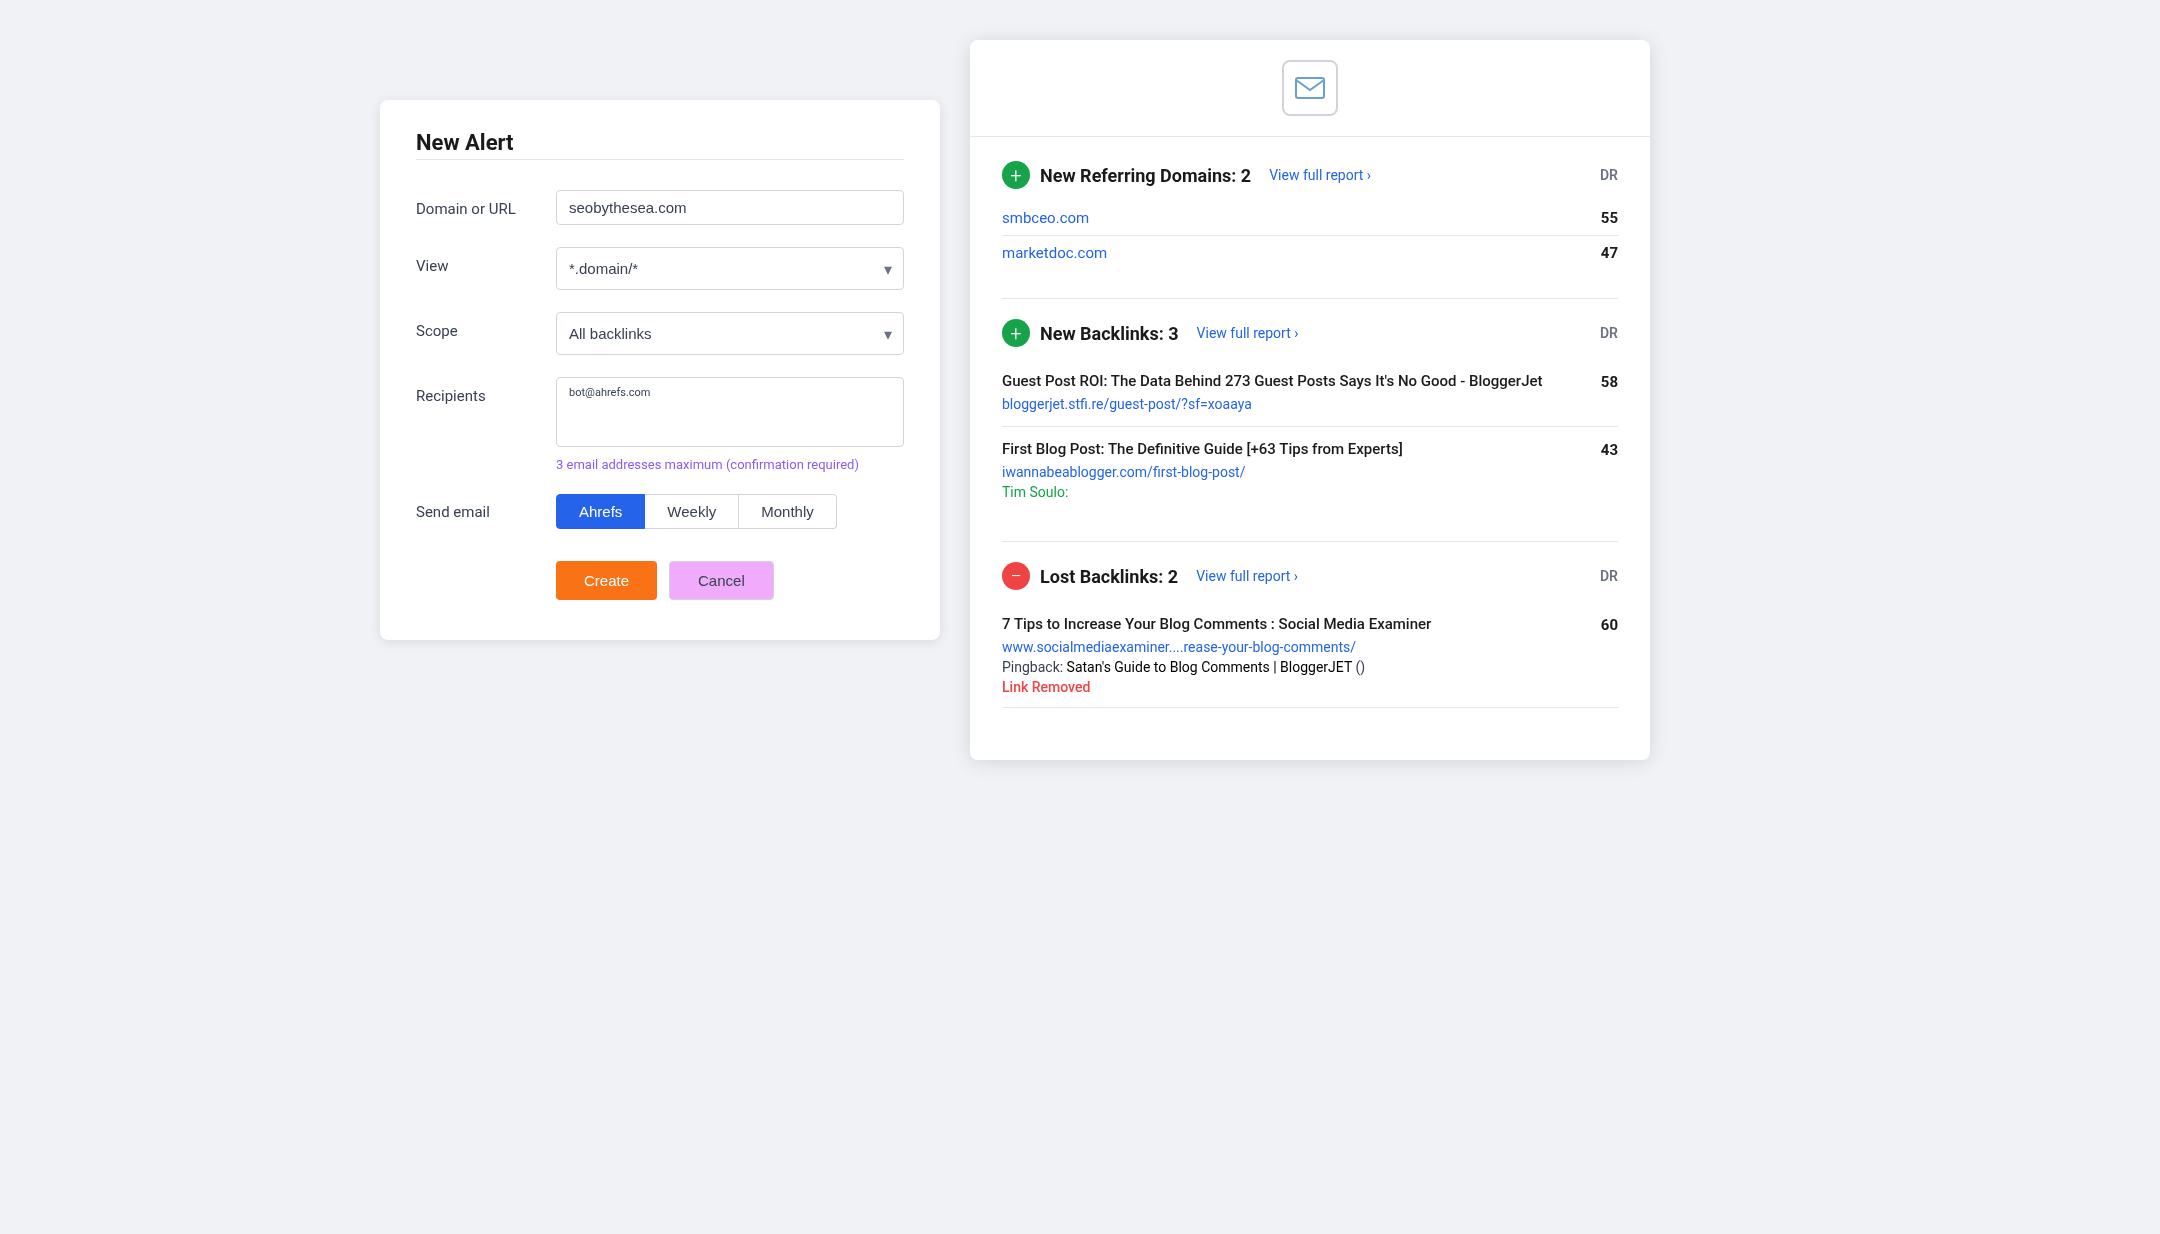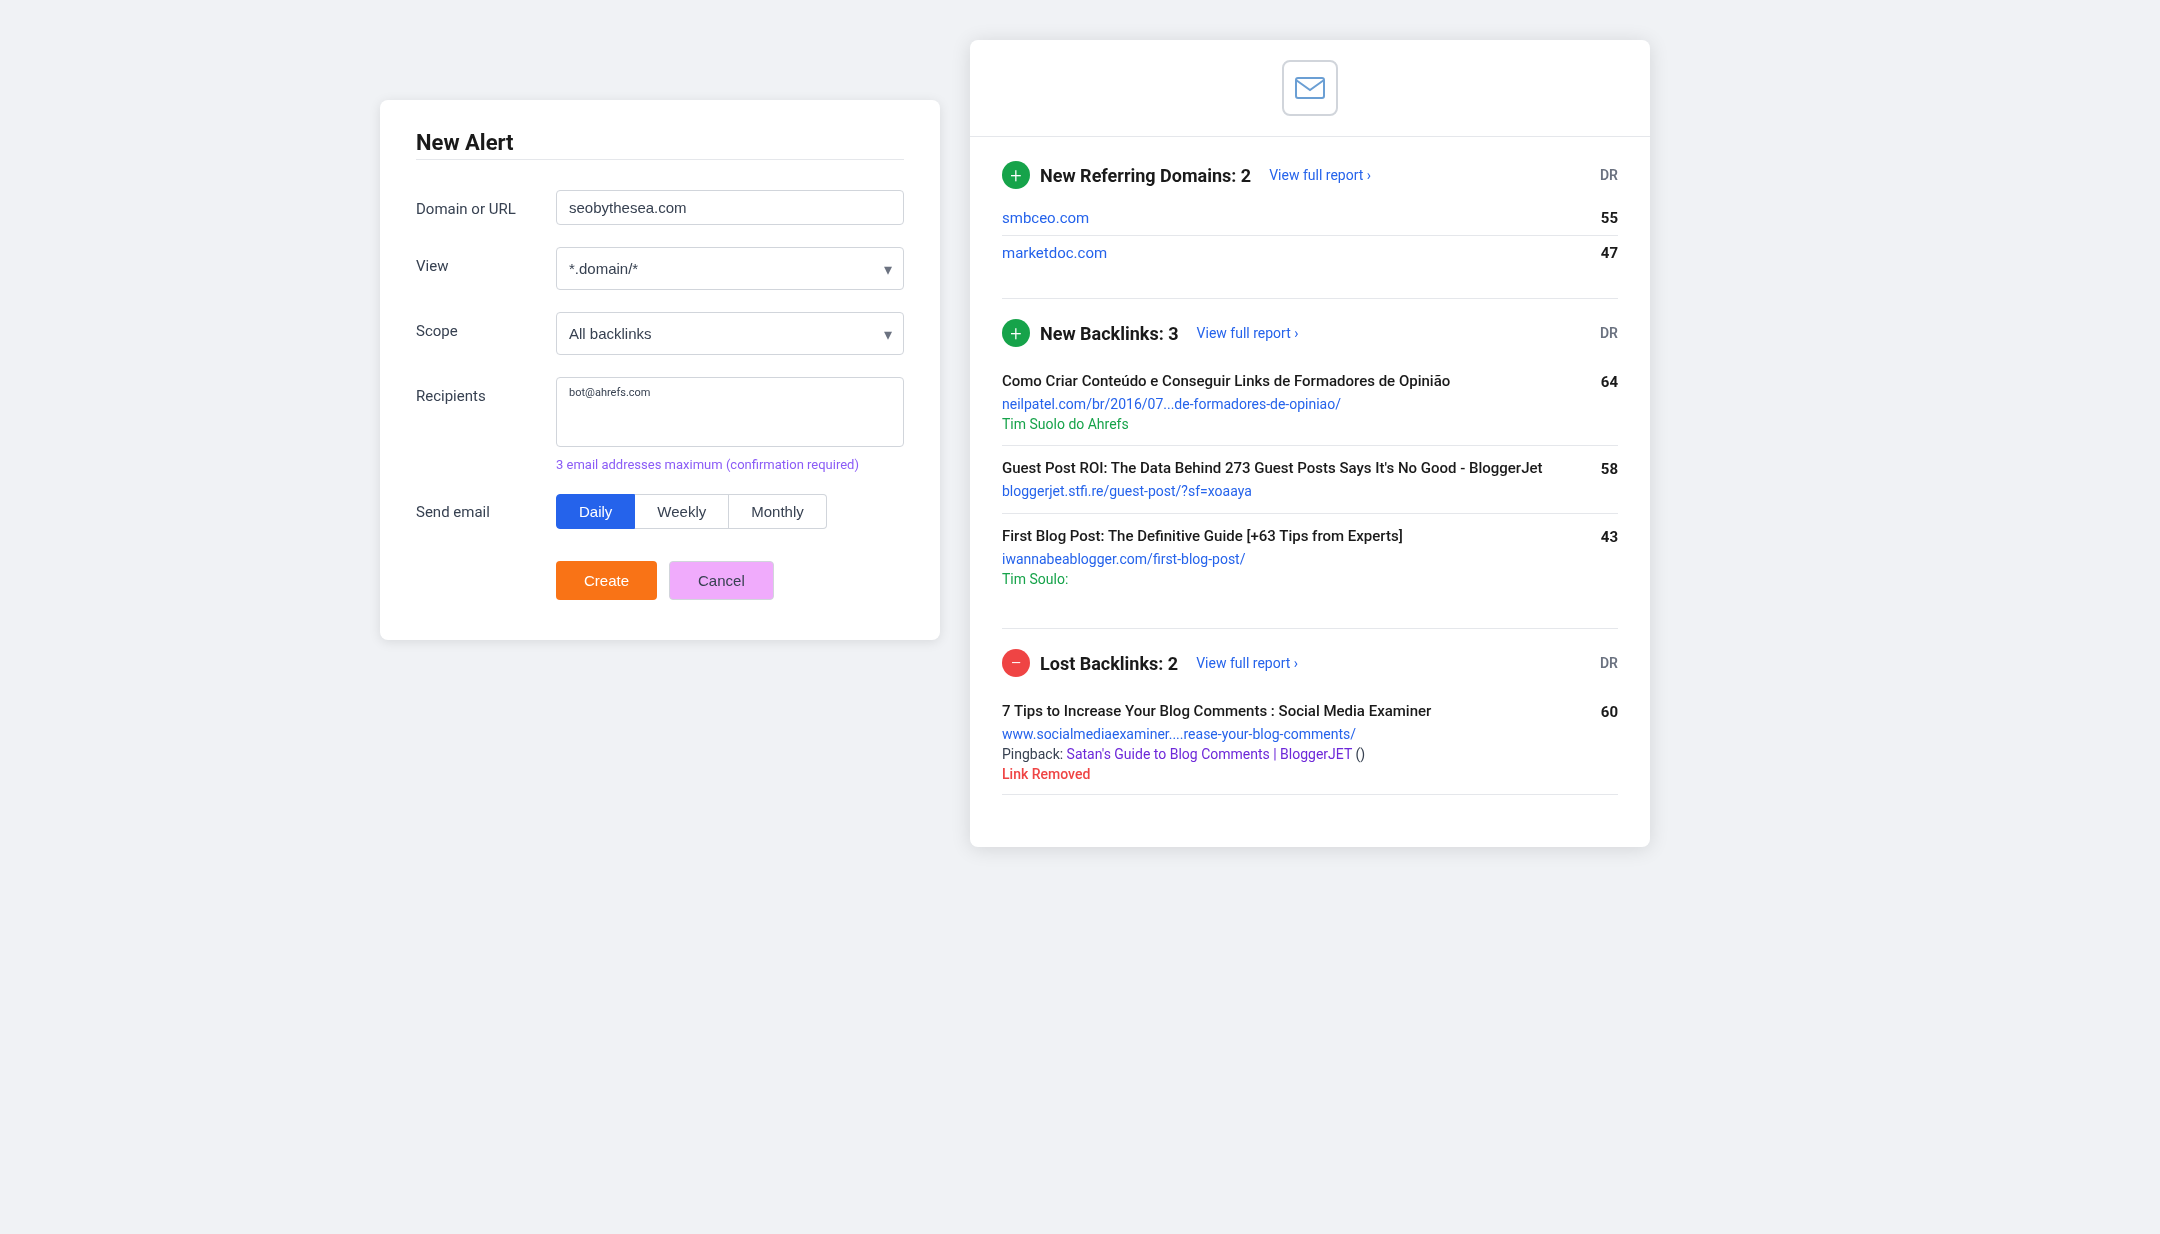--- a/index.html
+++ b/index.html
@@ -384,21 +384,21 @@
       display: block;
       margin-bottom: 4px;
     }
 
     .pingback-text {
       font-size: 14px;
       color: #374151;
     }
 
     .pingback-link {
-      color: #6d28d9;
+      color: #000000;
       text-decoration: none;
     }
 
     .link-removed {
       font-size: 14px;
       color: #ef4444;
       font-weight: 500;
       margin-top: 4px;
     }
 
@@ -465,21 +465,21 @@
       <div class="form-label">Recipients</div>
       <div class="form-control">
         <textarea class="recipients-textarea" style="">bot@ahrefs.com</textarea>
         <div class="recipients-hint">3 email addresses maximum (confirmation required)</div>
       </div>
     </div>
 
     <div class="send-email-row">
       <div class="send-email-label">Send email</div>
       <div class="frequency-buttons">
-        <button class="freq-btn active">Daily</button>
+        <button class="freq-btn active">Ahrefs</button>
         <button class="freq-btn">Weekly</button>
         <button class="freq-btn">Monthly</button>
       </div>
     </div>
 
     <div class="action-buttons">
       <button class="btn-create">Create</button>
       <button class="btn-cancel">Cancel</button>
     </div>
   </div>
@@ -522,30 +522,20 @@
       <div class="email-section">
         <div class="section-header">
           <div class="section-title-group">
             <div class="section-icon-plus">+</div>
             <span class="section-title">New Backlinks: 3</span>
             <a href="#" class="section-link">View full report ›</a>
           </div>
           <span class="section-dr-label">DR</span>
         </div>
 
-        <div class="backlink-item">
-          <div class="backlink-row">
-            <div class="backlink-content">
-              <div class="backlink-title">Como Criar Conteúdo e Conseguir Links de Formadores de Opinião</div>
-              <a href="#" class="backlink-url">neilpatel.com/br/2016/07...de-formadores-de-opiniao/</a>
-              <span class="backlink-author">Tim Suolo do Ahrefs</span>
-            </div>
-            <span class="backlink-dr">64</span>
-          </div>
-        </div>
 
         <div class="backlink-item">
           <div class="backlink-row">
             <div class="backlink-content">
               <div class="backlink-title">Guest Post ROI: The Data Behind 273 Guest Posts Says It's No Good - BloggerJet</div>
               <a href="#" class="backlink-url">bloggerjet.stfi.re/guest-post/?sf=xoaaya</a>
             </div>
             <span class="backlink-dr">58</span>
           </div>
         </div>

